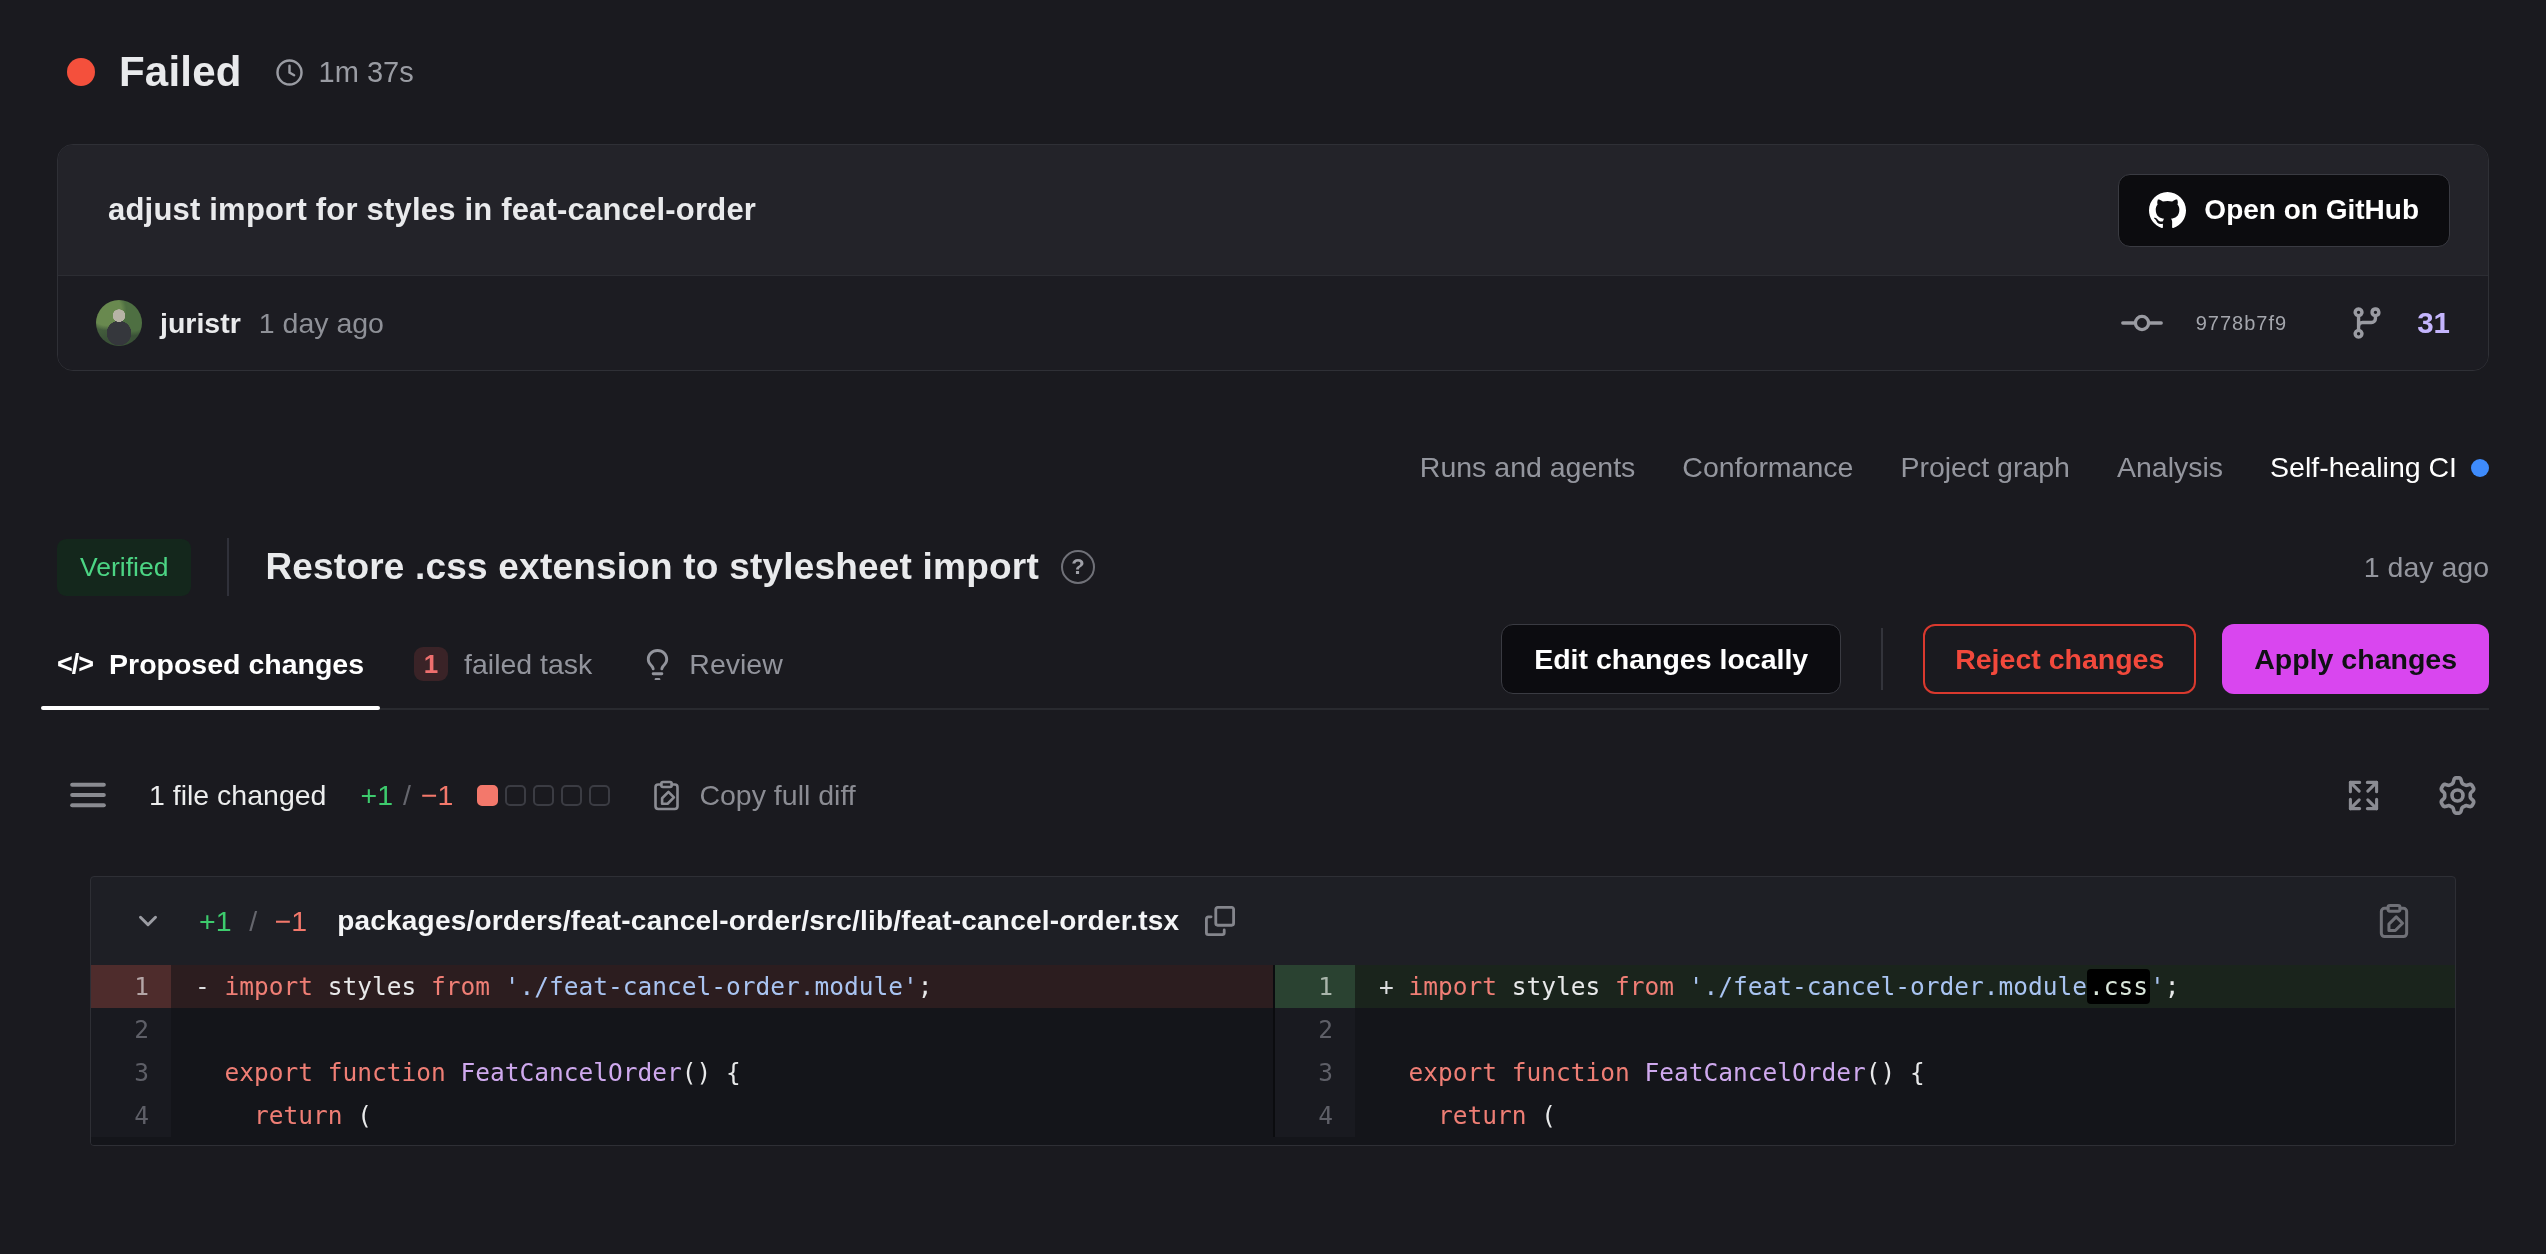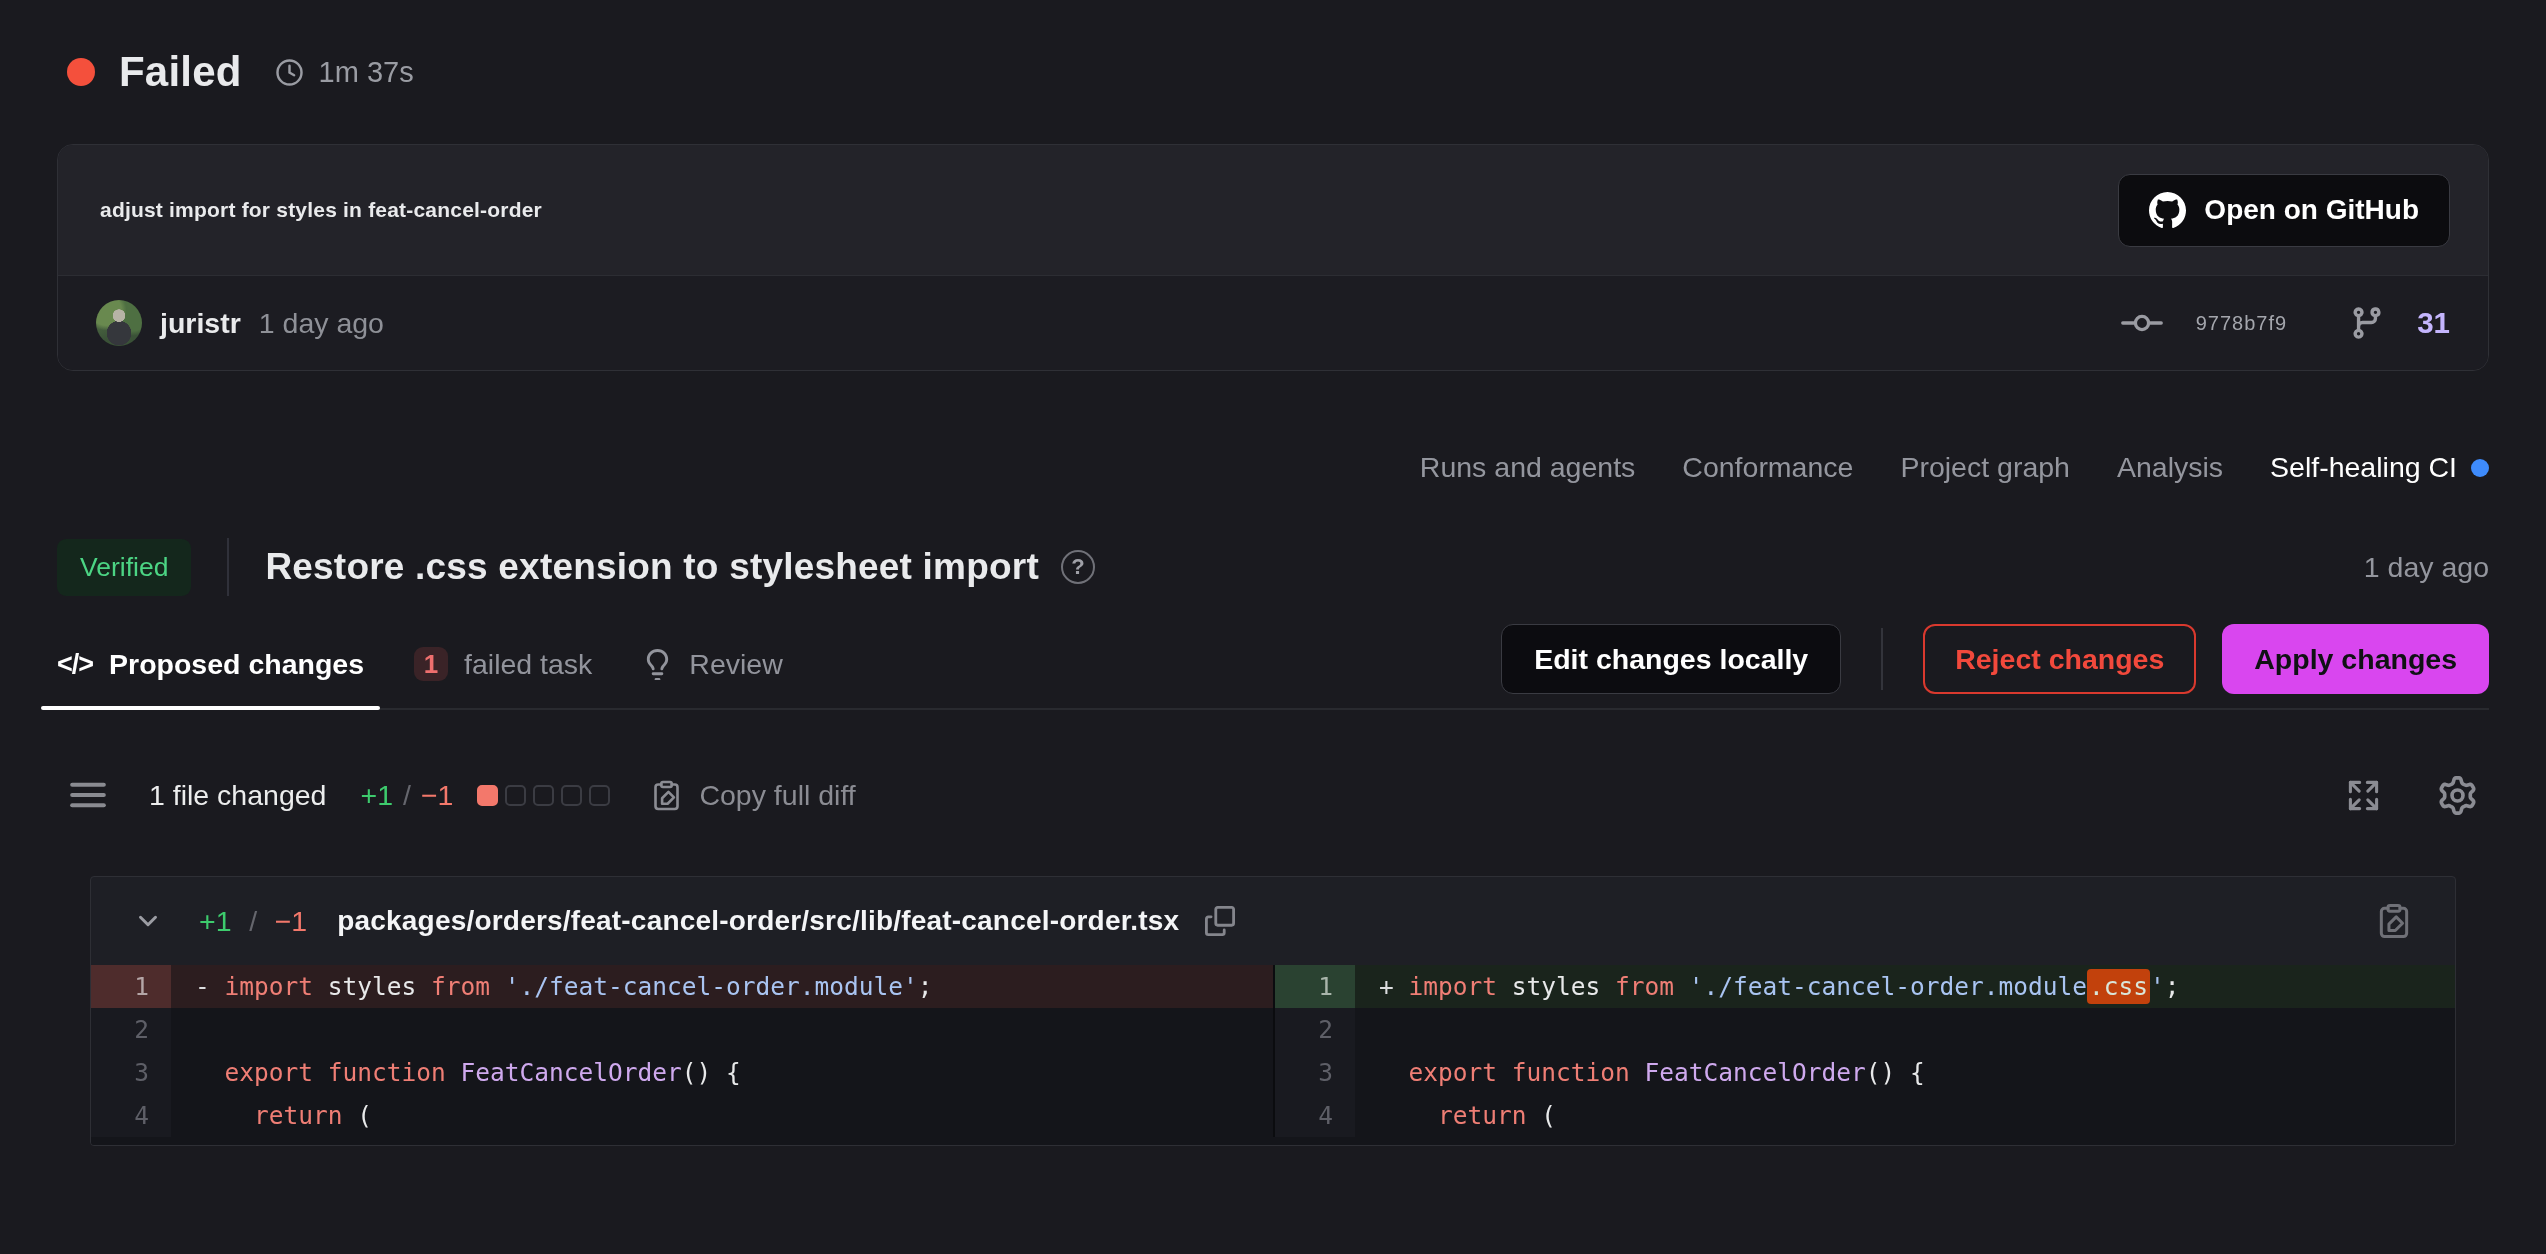--- a/index.html
+++ b/index.html
@@ -14,21 +14,21 @@
   
   .status-row { display:flex; align-items:center; height:64px; padding-left:10px; }
   .status-dot { width:28px; height:28px; border-radius:50%; background:#f4503c; flex:none; }
   .status-label { font-size:42px; font-weight:700; margin:0 14px 0 24px; letter-spacing:.2px; }
   .clock-ic { margin-left:18px; color:#9a9ca3; }
   .duration { font-size:29px; color:#9a9ca3; margin-left:14px; }
 
   
   .commit-card { margin-top:40px; border:1px solid #2f3036; border-radius:16px; overflow:hidden; }
   .card-top { display:flex; align-items:center; justify-content:space-between; background:#232329; padding:0 38px; height:130px; }
-  .commit-title { font-size:21px; font-weight:700; margin:4px; letter-spacing:.2px; }
+  .commit-title { font-size:31px; font-weight:700; margin:12px; letter-spacing:.2px; }
   .gh-btn { display:flex; align-items:center; gap:18px; background:#0c0c0f; border:1px solid #3a3b42; border-radius:12px; height:73px; padding:0 30px; color:#fff; font-size:28px; font-weight:600; font-family:inherit; cursor:pointer; }
   .card-bottom { display:flex; align-items:center; background:#1c1c22; border-top:1px solid #2c2d33; height:95px; padding:0 38px; gap:18px; }
   .avatar { width:46px; height:46px; border-radius:50%; flex:none;
     background:
       radial-gradient(circle at 50% 34%, #b7b3a6 0 16%, transparent 17%),
       radial-gradient(circle at 50% 72%, #35373c 0 30%, transparent 31%),
       radial-gradient(circle at 22% 22%, #69894f 0 30%, transparent 40%),
       radial-gradient(circle at 80% 30%, #4e6f42 0 35%, transparent 45%),
       linear-gradient(160deg, #5d7c4c, #3a5137 70%);
   }
@@ -97,21 +97,21 @@
   .code { flex:1; font-family:"DejaVu Sans Mono", monospace; font-size:24.5px; line-height:43px; white-space:pre; padding-left:24px; color:#e8e9ea; }
   .dline.del .gut { background:#4e2c2c; color:#b5a6a7; }
   .dline.del .code { background:#2c1d1f; }
   .dline.add .gut { background:#2a4231; color:#a9b5ab; }
   .dline.add .code { background:#1a241c; }
   .seg-k { color:#ef7e75; }
   .seg-s { color:#a9c4f1; }
   .seg-f { color:#cfa9ee; }
   .seg-p { color:#e8e9ea; }
   .seg-m { color:#dcdddf; }
-  .seg-hl { background:#c2410c; color:#d9e6da; border-radius:4px; padding:3px 2px; }
+  .seg-hl { background:#000000; color:#d9e6da; border-radius:4px; padding:3px 2px; }
 </style>
 </head>
 <body>
 
 <div class="page">
 
   <div class="status-row">
     <span class="status-dot"></span>
     <h1 class="status-label">Failed</h1>
     <svg class="clock-ic" width="31" height="31" viewBox="0 0 24 24" fill="none" stroke="currentColor" stroke-width="1.9" stroke-linecap="round">

